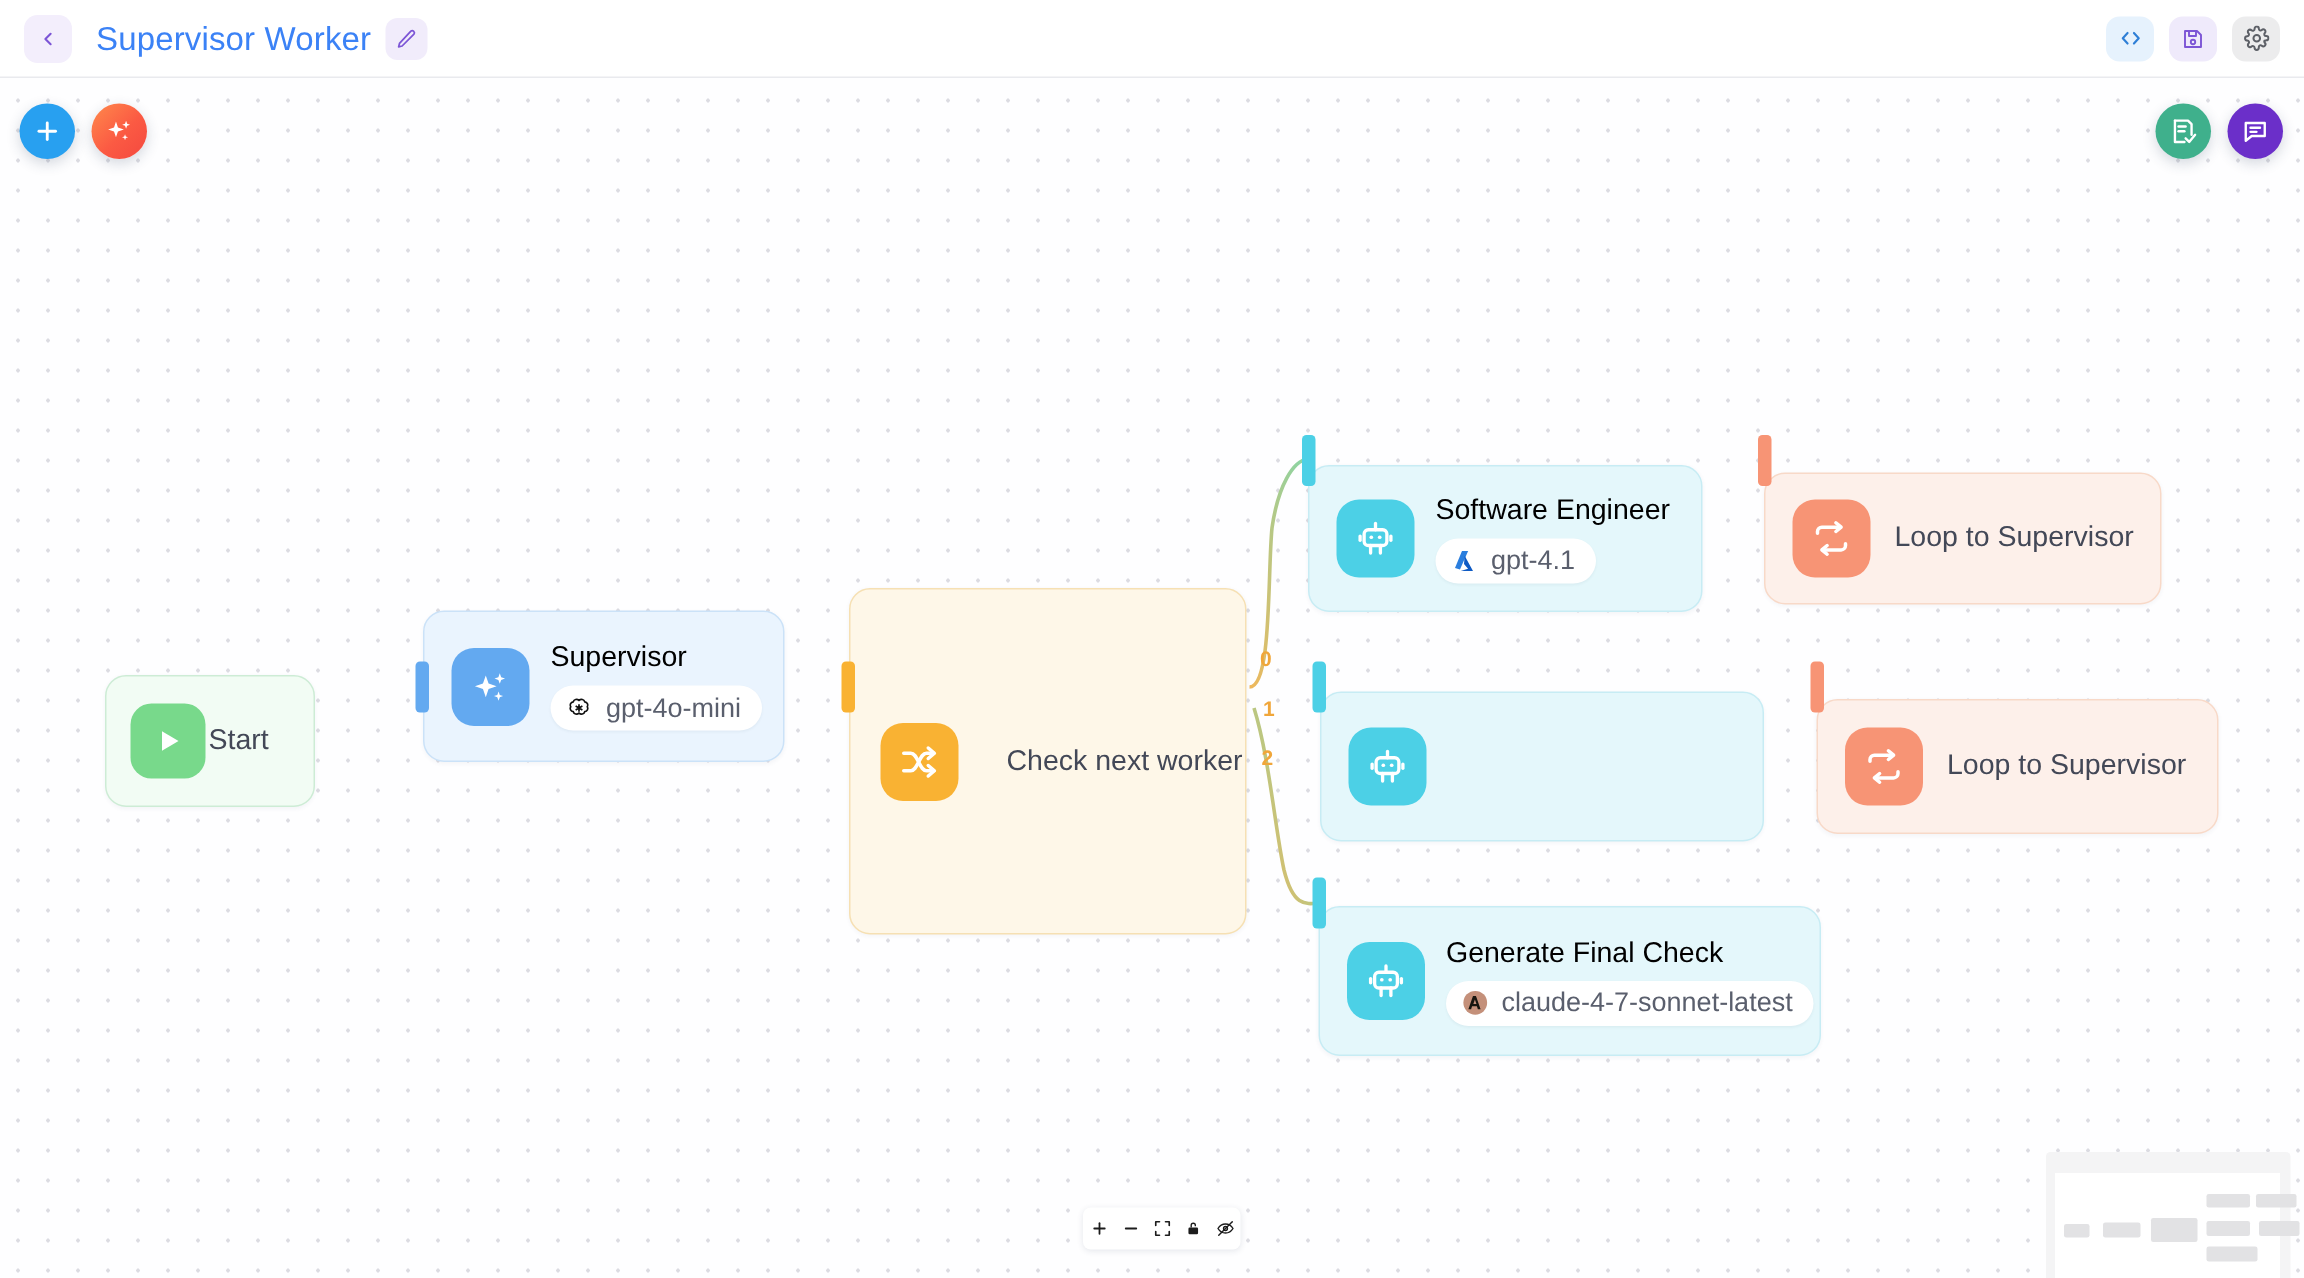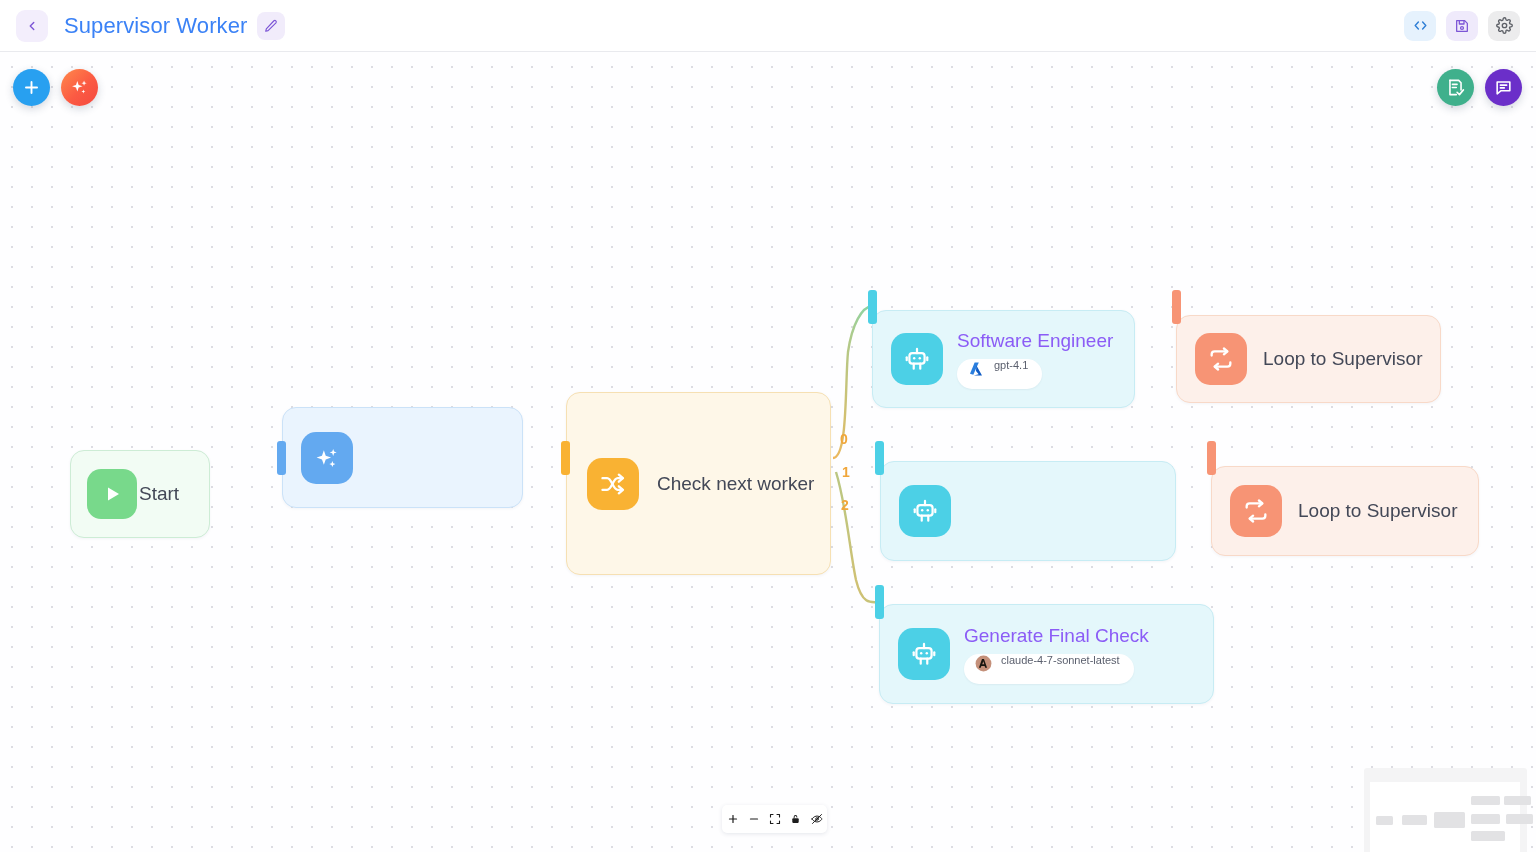--- a/index.html
+++ b/index.html
@@ -86,49 +86,49 @@
   
   .n-supervisor{
     left:282px; top:355px; width:241px; height:101px;
     background:#eaf4fe; border:1.4px solid #cbe2f8;
     padding-left:18px; gap:14px;
   }
   .n-supervisor .node-icon{ background:#63a9f0; }
 
   
   .n-check{
-    left:566px; top:340px; width:265px; height:183px;
+    left:566px; top:340px; width:265px; height:231px;
     background:#fef7e8; border:1.4px solid #f6e0b3;
-    padding-left:20px; gap:18px;
+    padding-left:20px; gap:32px;
   }
   .n-check .node-icon{ background:#f9b233; }
 
   
   .n-worker{ background:#e4f7fb; border:1.4px solid #c7ecf4; padding-left:18px; gap:14px; }
   .n-worker .node-icon{ background:#4cd0e6; }
   .n-se{ left:872px; top:258px; width:263px; height:98px; }
   .n-cr{ left:880px; top:409px; width:296px; height:100px; }
   .n-gfa{ left:879px; top:552px; width:335px; height:100px; }
 
   
   .n-loop{ background:#fdf0ea; border:1.4px solid #f8d9c8; padding-left:18px; gap:16px;text-align:center; }
   .n-loop .node-icon{ background:#f79475; }
   .n-loop1{ left:1176px; top:263px; width:265px; height:88px; }
   .n-loop2{ left:1211px; top:414px; width:268px; height:90px; }
 
   
   .badge{
     margin-top:7px; height:30px; border-radius:15px; background:#ffffff;
-    display:inline-flex; align-items:flex-start; gap:8px; padding:0 14px 0 9px;
-    font-size:11px; color:#5a5f6d; white-space:nowrap;
+    display:inline-flex; align-items:center; gap:8px; padding:0 14px 0 9px;
+    font-size:18px; color:#5a5f6d; white-space:nowrap;
     box-shadow:0 1px 2px rgba(40,60,90,.06);
   }
   .badge-logo{ width:20px; height:20px; flex:0 0 auto;
     display:flex; align-items:center; justify-content:center; }
-  .node-title-row{ font-size:19px; color:#8b5cf6; white-space:nowrap; }
+  .node-title-row{ font-size:19px; color:#000000; white-space:nowrap; }
 
   
   .handle{ position:absolute; width:9px; height:34px; border-radius:3px; z-index:14; }
   .h-blue{ background:#63a9f0; }
   .h-amber{ background:#f9b233; }
   .h-cyan{ background:#4cd0e6; }
   .h-salmon{ background:#f79475; }
 
   
   .edges{ position:absolute; left:0; top:0; width:1536px; height:800px; z-index:8; }
@@ -289,20 +289,32 @@
   </div>
 
   <div class="node n-supervisor">
     <div class="node-icon">
       <svg width="28" height="28" viewBox="0 0 24 24" fill="#fff">
         <path d="M9.3 5.4 10.9 10 15.5 11.6 10.9 13.2 9.3 17.8 7.7 13.2 3.1 11.6 7.7 10Z"></path>
         <path d="M17.3 4.2 18.1 6.4 20.3 7.2 18.1 8 17.3 10.2 16.5 8 14.3 7.2 16.5 6.4Z"></path>
         <path d="M16.6 14.6 17.3 16.5 19.2 17.2 17.3 17.9 16.6 19.8 15.9 17.9 14 17.2 15.9 16.5Z"></path>
       </svg>
     </div>
+    <div class="node-body">
+      <div class="node-title-row">Supervisor</div>
+      <div class="badge">
+        <span class="badge-logo">
+          <svg width="18" height="18" viewBox="0 0 24 24" fill="none" stroke="#111" stroke-width="1.5">
+            <path d="M12 5.2c1.8-1.6 4.4-.9 5.1 1.3 2.2.2 3.4 2.6 2.3 4.4 1.1 1.8-.1 4.2-2.3 4.4-.7 2.2-3.3 2.9-5.1 1.3-1.8 1.6-4.4.9-5.1-1.3-2.2-.2-3.4-2.6-2.3-4.4C3.5 9.1 4.7 6.7 6.9 6.5 7.6 4.3 10.2 3.6 12 5.2Z"></path>
+            <path d="M12 8.6v6.8M9 10.3l6 3.4M15 10.3l-6 3.4"></path>
+          </svg>
+        </span>
+        <span>gpt-4o-mini</span>
+      </div>
+    </div>
   </div>
 
   <div class="node n-check">
     <div class="node-icon">
       <svg width="28" height="28" viewBox="0 0 24 24" fill="none" stroke="#fff" stroke-width="2" stroke-linecap="round" stroke-linejoin="round">
         <path d="M3 7h4c2 0 3 2 4.5 5S14 17 16 17h4"></path>
         <path d="M3 17h4c2 0 3-2 4.5-5S14 7 16 7h4"></path>
         <polyline points="17 4 20.5 7 17 10"></polyline>
         <polyline points="17 14 20.5 17 17 20"></polyline>
       </svg>

